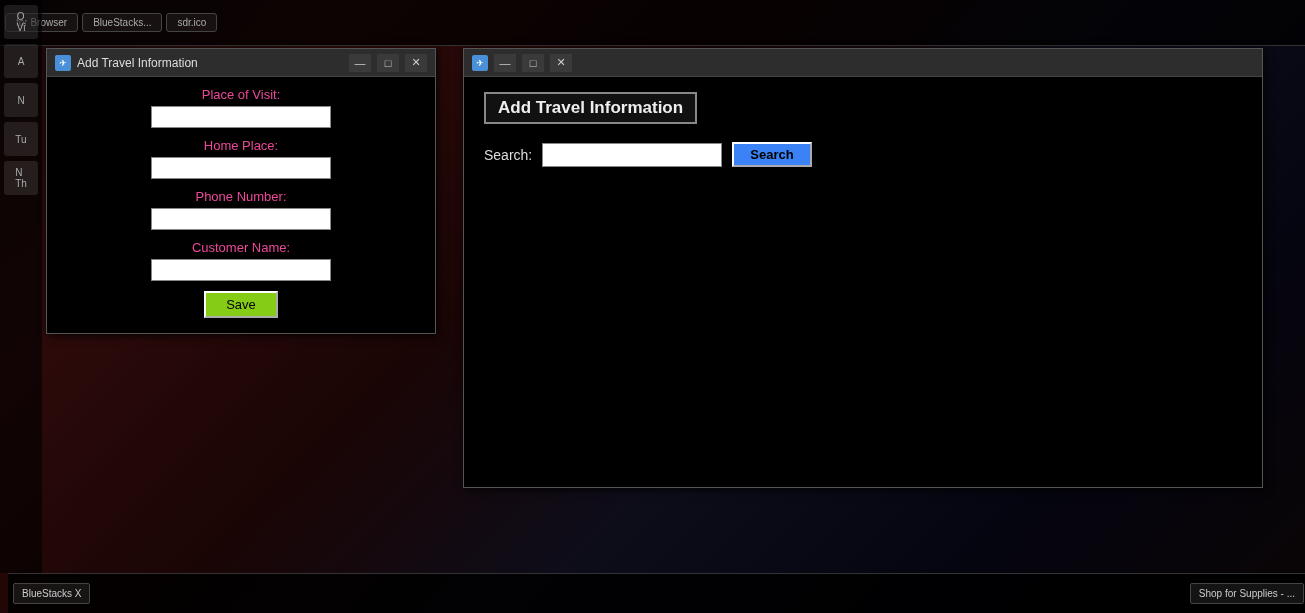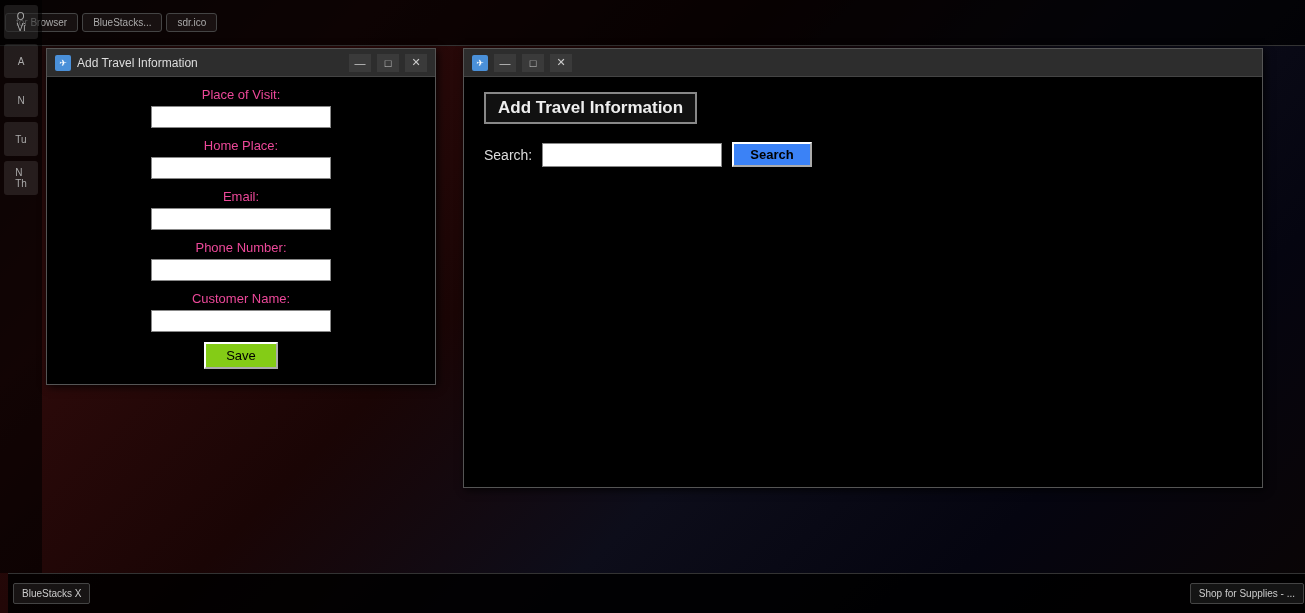--- a/index.html
+++ b/index.html
@@ -312,24 +312,20 @@
     <div class="form-group">
       <label>Place of Visit:</label>
       <input type="text" style="">
     </div>
 
     <div class="form-group">
       <label>Home Place:</label>
       <input type="text" style="">
     </div>
 
-    <div class="form-group">
-      <label>Email:</label>
-      <input type="text" style="">
-    </div>
 
     <div class="form-group">
       <label>Phone Number:</label>
       <input type="text" style="">
     </div>
 
     <div class="form-group">
       <label>Customer Name:</label>
       <input type="text" style="">
     </div>

